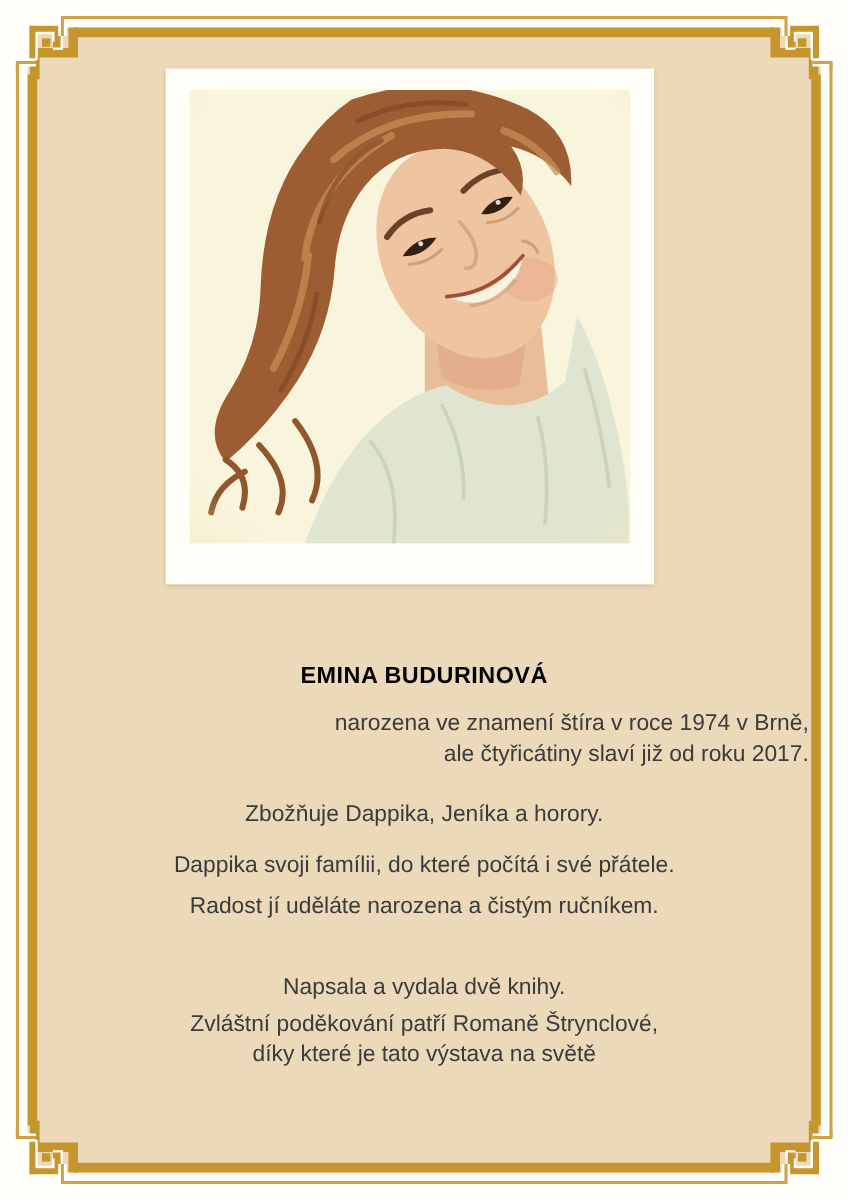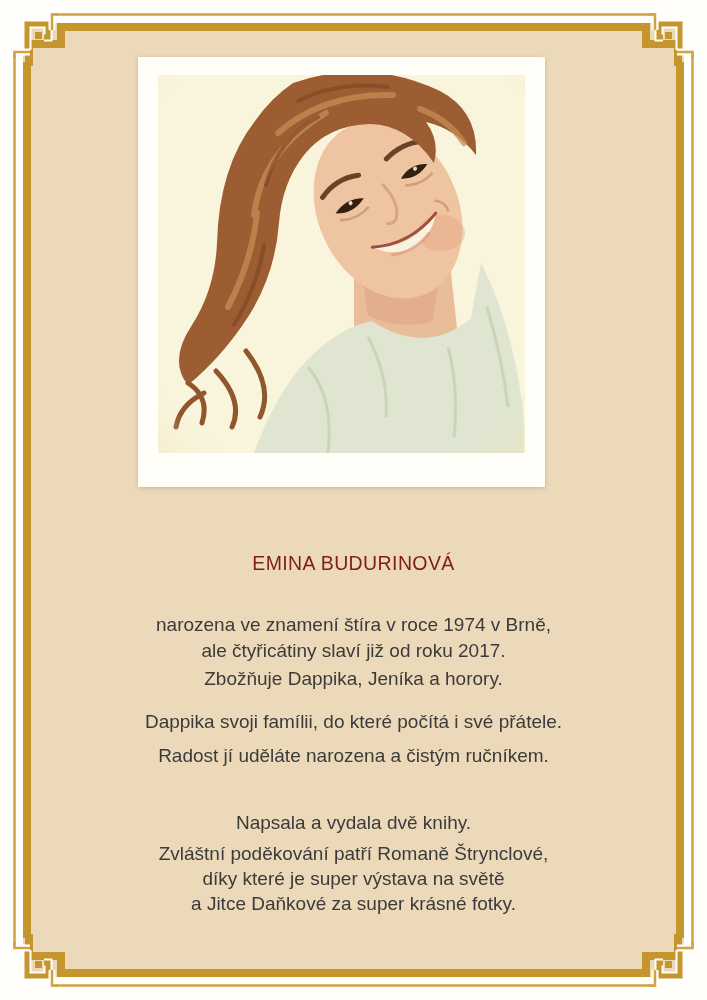--- a/index.html
+++ b/index.html
@@ -9,22 +9,22 @@
   .polaroid{
     position:absolute;left:138px;top:57px;width:367px;height:378px;
     padding:18px 20px 34px 20px;background:#fffef8;
     box-shadow:0 1px 4px rgba(110,85,45,.28);
   }
   .portrait{display:block;}
   .txt{
     position:absolute;left:33px;right:33px;text-align:center;
     color:#3b3b3b;font-size:19px;line-height:26px;margin:0;
   }
-  .name{top:550px;font-weight:normal;font-size:19.5px;letter-spacing:.4px;color:#7f1d1d;}
-  .birth{top:612px;}
+  .name{top:550px;font-weight:bold;font-size:19.5px;letter-spacing:.4px;color:#000000;}
+  .birth{top:590px;text-align:right;}
   .f0{top:666px;} .f1{top:709px;} .f2{top:743px;} .f3{top:776px;} .f4{top:810px;}
   .thanks{top:841px;line-height:25px;}
 </style>
 </head>
 <body>
 
 <div class="page">
 
   <svg class="frame" width="707" height="1000" viewBox="0 0 707 1000" aria-hidden="true">
     <rect x="0" y="0" width="707" height="1000" fill="#fffefb"></rect>
@@ -96,15 +96,15 @@
 
   <h1 class="txt name">EMINA BUDURINOVÁ</h1>
 
   <p class="txt birth"><span>narozena ve znamení štíra v roce 1974 v Brně,</span><br><span>ale čtyřicátiny slaví již od roku 2017.</span></p>
 
   <p class="txt f0">Zbožňuje Dappika, Jeníka a horory.</p>
   <p class="txt f1">Dappika svoji famílii, do které počítá i své přátele.</p>
   <p class="txt f2">Radost jí uděláte narozena a čistým ručníkem.</p>
   <p class="txt f4">Napsala a vydala dvě knihy.</p>
 
-  <p class="txt thanks"><span>Zvláštní poděkování patří Romaně Štrynclové,</span><br><span>díky které je super výstava na světě</span><br><span>a Jitce Daňkové za super krásné fotky.</span></p>
+  <p class="txt thanks"><span>Zvláštní poděkování patří Romaně Štrynclové,</span><br><span>díky které je tato výstava na světě</span><br></p>
 
 </div>
 
 </body></html>

